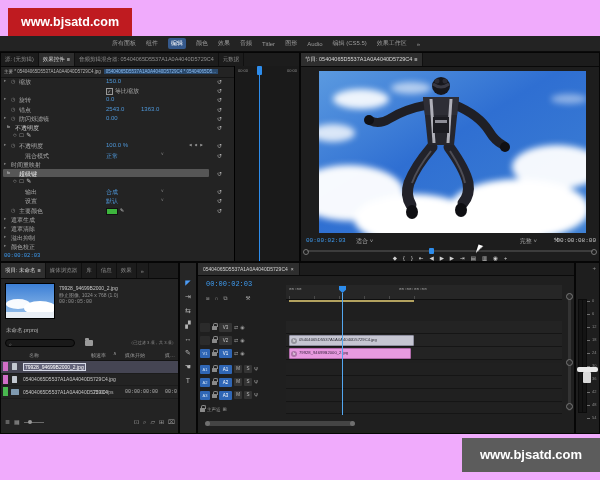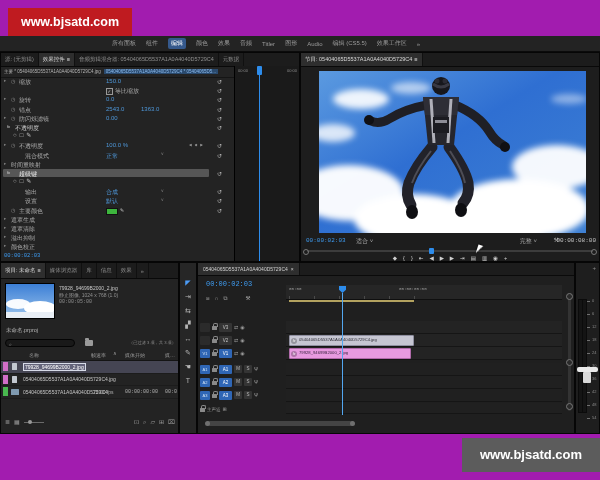--- a/index.html
+++ b/index.html
@@ -1,16 +1,16 @@
 <!DOCTYPE html>
 <html><head>
 <meta charset="utf-8">
 <style>
   html,body{margin:0;padding:0;}
-  .stage{position:relative;width:600px;height:480px;background:#a21caf;overflow:hidden;
+  .stage{position:relative;width:600px;height:480px;background:#f0abfc;overflow:hidden;
          font-family:"Liberation Sans",sans-serif;color:#ccc;}
   .mono{font-family:Liberation Mono, monospace;}
   
   .banner-top{position:absolute;left:8px;top:8px;width:124px;height:28px;background:#bf1b20;
               color:#fff;font-weight:bold;font-size:12.5px;text-align:center;line-height:28px;z-index:50;}
   .banner-bottom{position:absolute;left:462px;top:438px;width:138px;height:34px;background:#5c5c5c;
               color:#fff;font-weight:bold;font-size:13px;text-align:center;line-height:34px;z-index:50;}
   
   .app{position:absolute;left:0;top:36px;width:600px;height:398px;background:#161616;overflow:hidden;}
   .wsbar{position:absolute;left:0;top:0;width:600px;height:16px;background:#232323;border-bottom:1px solid #0b0b0b;

